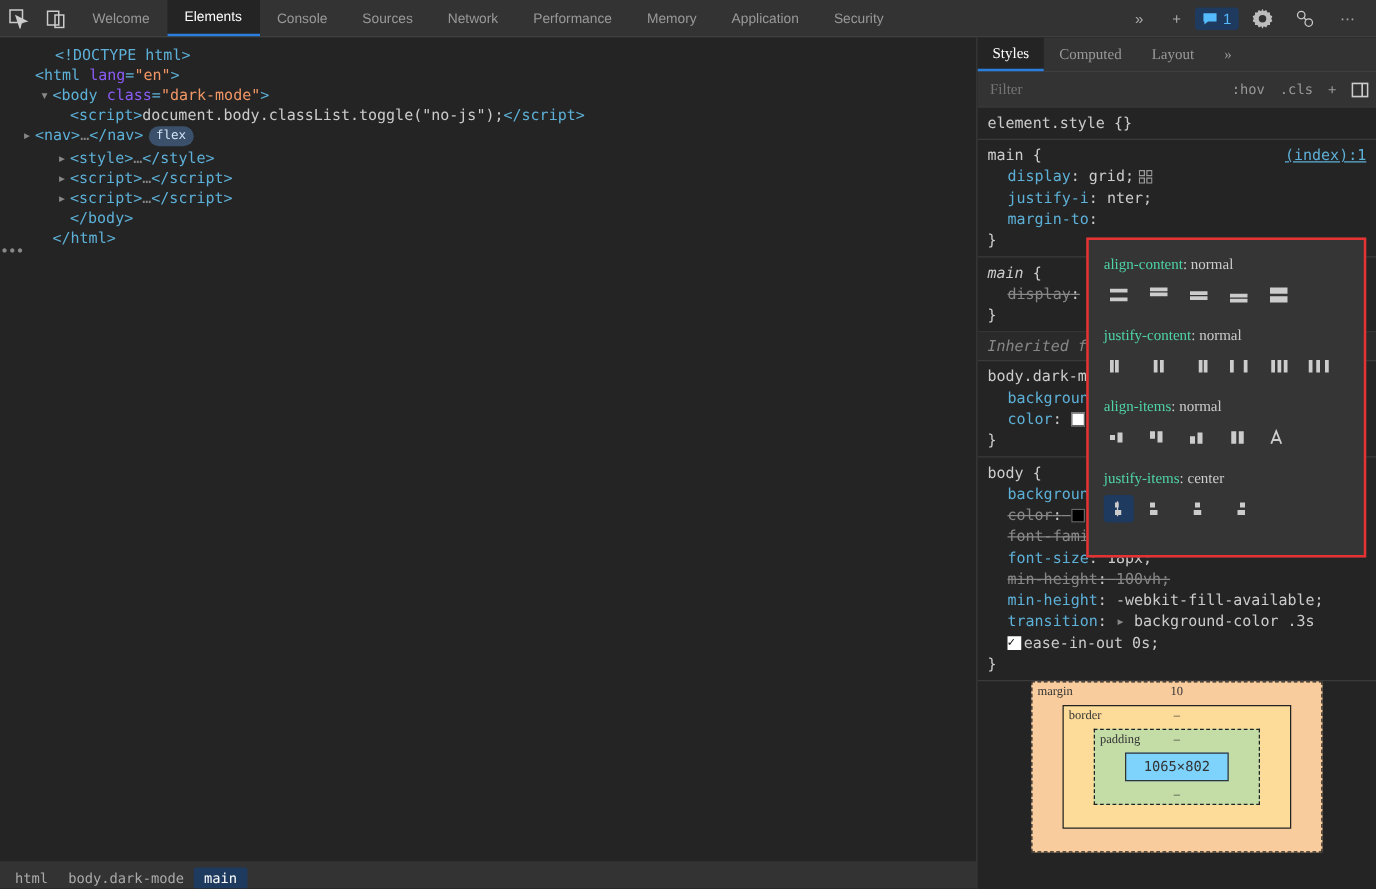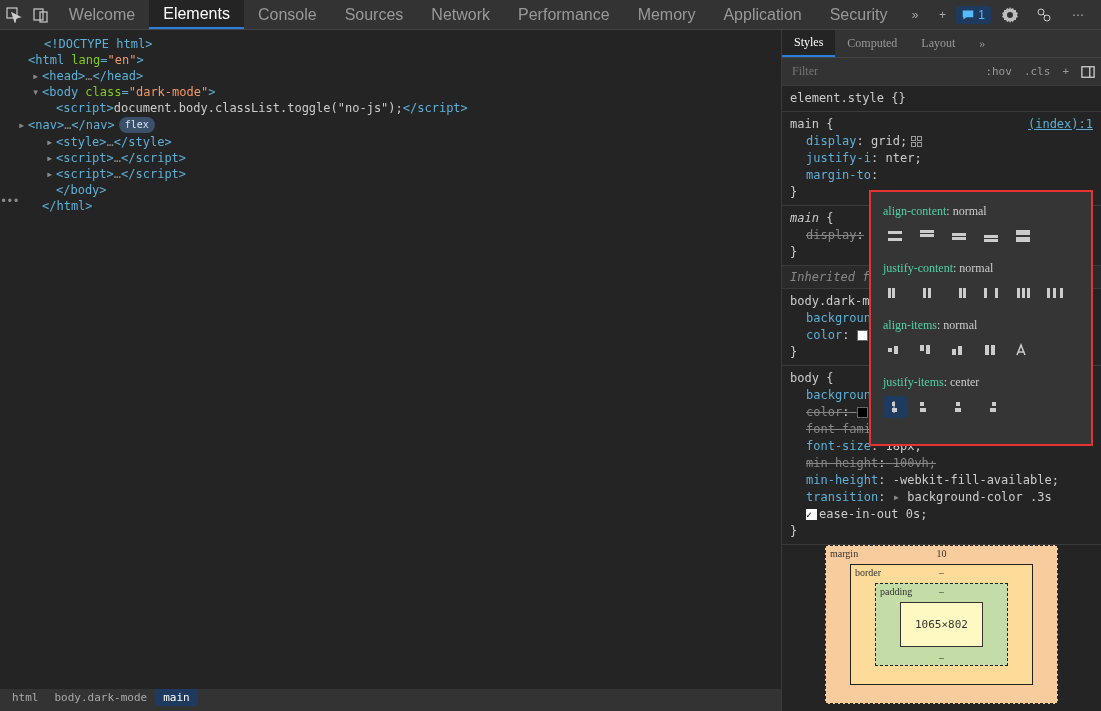--- a/index.html
+++ b/index.html
@@ -1,38 +1,38 @@
 <!DOCTYPE html>
 <html><head>
 <meta charset="utf-8">
 <style>
 *{margin:0;padding:0;box-sizing:border-box}
 body{font-family:"Segoe UI",Arial,sans-serif;font-size:12px;background:#242424;color:#ccc;width:1101px;height:711px;overflow:hidden;position:relative}
 .toolbar{height:30px;background:#333;display:flex;align-items:center;border-bottom:1px solid #444}
 .tb-icon{width:30px;height:30px;display:flex;align-items:center;justify-content:center;color:#aaa;cursor:pointer}
 .tabs-strip{display:flex;align-items:center;flex:1;height:100%}
-.main-tab{padding:0 14px;height:100%;display:flex;align-items:center;color:#999;cursor:pointer;font-size:16px}
+.main-tab{padding:0 14px;height:100%;display:flex;align-items:center;color:#999;cursor:pointer;font-size:11px}
 .main-tab.active{color:#fff;border-bottom:2px solid #2a7fde;background:#242424}
 .tb-right{display:flex;align-items:center;gap:4px;padding-right:8px}
 .msg-badge{display:flex;align-items:center;gap:4px;background:#1e3a5f;padding:2px 6px;border-radius:3px;color:#5bf}
 .content{display:flex;height:calc(100% - 30px)}
 .dom-panel{flex:1;background:#242424;font-family:Consolas,monospace;font-size:12px;padding:6px 0;overflow:hidden;position:relative}
 .dom-line{padding:1px 4px 1px 18px;white-space:nowrap;color:#ccc}
 .dom-line.hover{background:#2a2e36}
 .expand{display:inline-block;width:10px;color:#888;cursor:pointer}
 .tag{color:#5db0d7}
-.attr{color:#84cc16}
+.attr{color:#8b5cf6}
 .val{color:#f29766}
 .txt{color:#ccc}
 .ellip{color:#888}
 .badge{display:inline-block;background:#3a506b;color:#d4e6f7;padding:1px 6px;border-radius:8px;font-size:10px;margin-left:4px;line-height:14px;vertical-align:middle}
 .badge.grid{background:#4a5f7a}
 .sel-suffix{color:#666;margin-left:8px}
 .dots{position:absolute;left:0;top:164px;color:#888;letter-spacing:-1px}
-.crumbs{position:absolute;bottom:0;left:0;right:0;height:22px;background:#333;display:flex;align-items:flex-start;padding:0 4px;font-family:Consolas,monospace;font-size:11px}
+.crumbs{position:absolute;bottom:0;left:0;right:0;height:22px;background:#333;display:flex;align-items:flex-end;padding:0 4px;font-family:Consolas,monospace;font-size:11px}
 .crumb{padding:2px 8px;color:#aaa;cursor:pointer}
 .crumb.active{background:#1e3a5f;color:#fff;border-radius:2px}
 .styles-panel{width:320px;background:#242424;border-left:1px solid #3a3a3a;display:flex;flex-direction:column;font-family:Consolas,monospace;font-size:12px;overflow:hidden;position:relative}
 .sub-tabs{height:28px;background:#333;display:flex;align-items:center;border-bottom:1px solid #444}
 .sub-tab{padding:0 12px;height:100%;display:flex;align-items:center;color:#999;cursor:pointer;font-size:12px;font-family:"Segoe UI"}
 .sub-tab.active{color:#fff;border-bottom:2px solid #2a7fde;background:#242424}
 .filter-row{height:28px;display:flex;align-items:center;border-bottom:1px solid #3a3a3a;background:#333}
 .filter-input{flex:1;background:transparent;border:none;color:#ccc;padding:0 10px;font-size:12px;font-family:"Segoe UI";outline:none}
 .filter-btn{padding:0 6px;color:#999;cursor:pointer;font-size:11px}
 .styles-body{flex:1;overflow:hidden;padding:0}
@@ -53,21 +53,21 @@
 .pop-label{margin-bottom:6px}
 .pop-label .pl-name{color:#4fd4a6}
 .pop-label .pl-val{color:#ccc}
 .pop-icons{display:flex;gap:8px}
 .align-btn{width:24px;height:22px;display:flex;align-items:center;justify-content:center;color:#ccc;cursor:pointer;border-radius:3px}
 .align-btn.active{background:#1e3a5f}
 .box-model{display:flex;justify-content:center}
 .bm-margin{background:#f9cc9d;padding:18px 24px;position:relative;border:1px dashed #222}
 .bm-border{background:#fddc9a;padding:18px 24px;position:relative;border:1px solid #222}
 .bm-padding{background:#c4dca6;padding:18px 24px;position:relative;border:1px dashed #222}
-.bm-content{background:#fef9c3;padding:15px 14px;border:1px solid #333;color:#333;font-size:11px}
+.bm-content{background:#7dd3fc;padding:4px 14px;border:1px solid #333;color:#333;font-size:11px}
 .bm-label{position:absolute;font-size:10px;color:#333;font-family:"Segoe UI"}
 .bm-tl{top:2px;left:4px}
 .bm-t{top:2px;left:50%;transform:translateX(-50%)}
 .bm-b{bottom:2px;left:50%;transform:translateX(-50%)}
 .grid-icon{display:inline-block;width:11px;height:11px;vertical-align:middle;margin-left:4px;opacity:.7;position:relative}
 svg{display:block}
 </style>
 </head>
 <body>
 
@@ -120,21 +120,20 @@
     <div class="tb-icon">⋯</div>
   </div>
 </div>
 
 <div class="content">
   <div class="dom-panel">
     <span class="dots">•••</span>
     <div id="dom-lines">
         <div class="dom-line" style="padding-left: 18px; margin-left: 16px;"><span class="expand"></span><span class="tag">&lt;!DOCTYPE html&gt;</span></div>
         <div class="dom-line" style="padding-left: 18px;"><span class="expand"></span><span class="tag">&lt;html </span><span class="attr">lang</span><span class="tag">=</span><span class="val">"en"</span><span class="tag">&gt;</span></div>
-        <div class="dom-line" style="padding-left: 32px;"><span class="expand">▸</span><span class="tag">&lt;head&gt;</span><span class="ellip">…</span><span class="tag">&lt;/head&gt;</span></div>
         <div class="dom-line" style="padding-left: 32px;"><span class="expand">▾</span><span class="tag">&lt;body </span><span class="attr">class</span><span class="tag">=</span><span class="val">"dark-mode"</span><span class="tag">&gt;</span></div>
         <div class="dom-line" style="padding-left: 46px;"><span class="expand"></span><span class="tag">&lt;script&gt;</span><span class="txt">document.body.classList.toggle("no-js");</span><span class="tag">&lt;/script&gt;</span></div>
         <div class="dom-line" style=""><span class="expand">▸</span><span class="tag">&lt;nav&gt;</span><span class="ellip">…</span><span class="tag">&lt;/nav&gt;</span><span class="badge ">flex</span></div>
         <div class="dom-line" style="padding-left: 46px;"><span class="expand">▸</span><span class="tag">&lt;style&gt;</span><span class="ellip">…</span><span class="tag">&lt;/style&gt;</span></div>
         <div class="dom-line" style="padding-left: 46px;"><span class="expand">▸</span><span class="tag">&lt;script&gt;</span><span class="ellip">…</span><span class="tag">&lt;/script&gt;</span></div>
         <div class="dom-line" style="padding-left: 46px;"><span class="expand">▸</span><span class="tag">&lt;script&gt;</span><span class="ellip">…</span><span class="tag">&lt;/script&gt;</span></div>
         <div class="dom-line" style="padding-left: 46px;"><span class="expand"></span><span class="tag">&lt;/body&gt;</span></div>
         <div class="dom-line" style="padding-left: 32px;"><span class="expand"></span><span class="tag">&lt;/html&gt;</span></div>
       </div>
     <div class="crumbs" id="crumbs">

